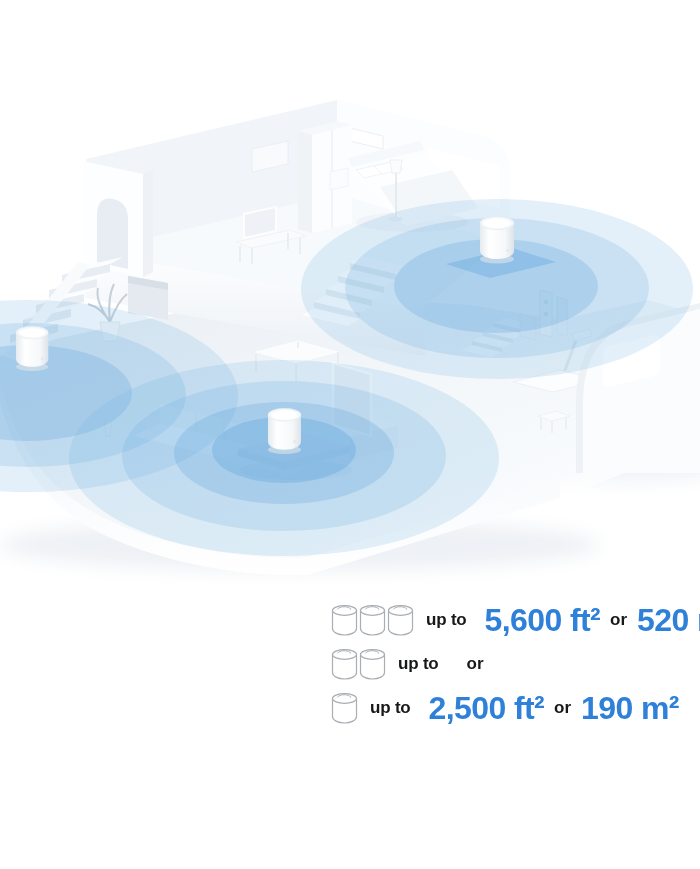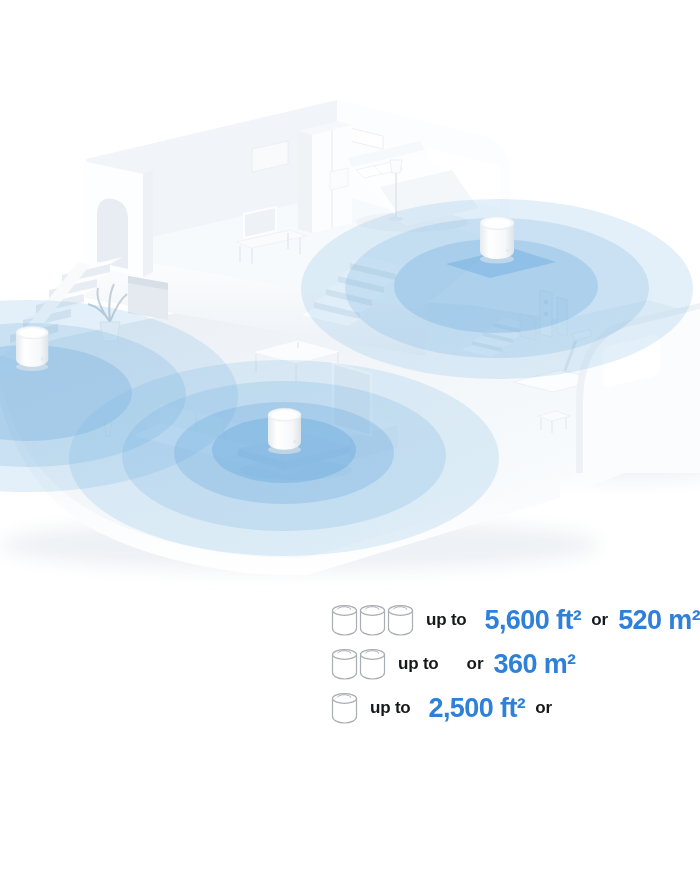--- a/index.html
+++ b/index.html
@@ -7,21 +7,21 @@
     width:700px;height:869px;background:#ffffff;position:relative;overflow:hidden;
     font-family:"Liberation Sans",sans-serif;
   }
   .scene{position:absolute;top:0;left:0;width:700px;height:600px;}
   .legend{position:absolute;left:331px;top:603px;display:flex;flex-direction:column;gap:10px;}
   .legend .row{display:flex;align-items:center;height:34px;white-space:nowrap;}
   .icons{display:flex;align-items:flex-end;}
   .icons svg{display:block;margin-right:1px;}
   .upto{font-size:17px;font-weight:700;color:#17181a;margin:0 18px 0 11px;letter-spacing:-0.2px;}
   .conj{font-size:17px;font-weight:700;color:#17181a;margin:0 10px;}
-  .val{font-size:27px;font-weight:600;color:#2e80d9;letter-spacing:-0.6px;}
+  .val{font-size:32px;font-weight:600;color:#2e80d9;letter-spacing:-0.6px;}
 </style>
 </head>
 <body>
 
 <svg class="scene" viewBox="0 0 700 600" aria-hidden="true">
   <defs>
     <linearGradient id="slabG" x1="0" y1="0" x2="1" y2="1">
       <stop offset="0" stop-color="#e9eef4"></stop>
         <stop offset="0.45" stop-color="#f3f7fa"></stop>
         <stop offset="1" stop-color="#fdfeff"></stop>
@@ -242,27 +242,27 @@
   </svg>
 
   <svg width="27" height="33" viewBox="0 0 27 33">
     <path d="M1.5,6.5 L1.5,24.5 C1.5,28.1 6.9,31 13.5,31 C20.1,31 25.5,28.1 25.5,24.5 L25.5,6.5" fill="#ffffff" stroke="#a9aeb4" stroke-width="1.2"></path>
     <ellipse cx="13.5" cy="6.5" rx="12" ry="4.8" fill="#ffffff" stroke="#a9aeb4" stroke-width="1.2"></ellipse>
     <path d="M6.5,5.4 C7.5,3.2 12,2.2 16,3 C18.5,3.5 20,4.6 19.6,5.6" fill="none" stroke="#a9aeb4" stroke-width="1"></path>
   </svg>
 </span>
     <span class="upto">up to</span>
     <span class="conj">or</span>
-    <span class="val">360 m²</span>
   </div>
   <div class="row">
     <span class="icons">
   <svg width="27" height="33" viewBox="0 0 27 33">
     <path d="M1.5,6.5 L1.5,24.5 C1.5,28.1 6.9,31 13.5,31 C20.1,31 25.5,28.1 25.5,24.5 L25.5,6.5" fill="#ffffff" stroke="#a9aeb4" stroke-width="1.2"></path>
     <ellipse cx="13.5" cy="6.5" rx="12" ry="4.8" fill="#ffffff" stroke="#a9aeb4" stroke-width="1.2"></ellipse>
     <path d="M6.5,5.4 C7.5,3.2 12,2.2 16,3 C18.5,3.5 20,4.6 19.6,5.6" fill="none" stroke="#a9aeb4" stroke-width="1"></path>
   </svg>
 </span>
     <span class="upto">up to</span>
     <span class="val">2,500 ft²</span>
     <span class="conj">or</span>
+    <span class="val">190 m²</span>
   </div>
 </div>
 
 </body></html>

